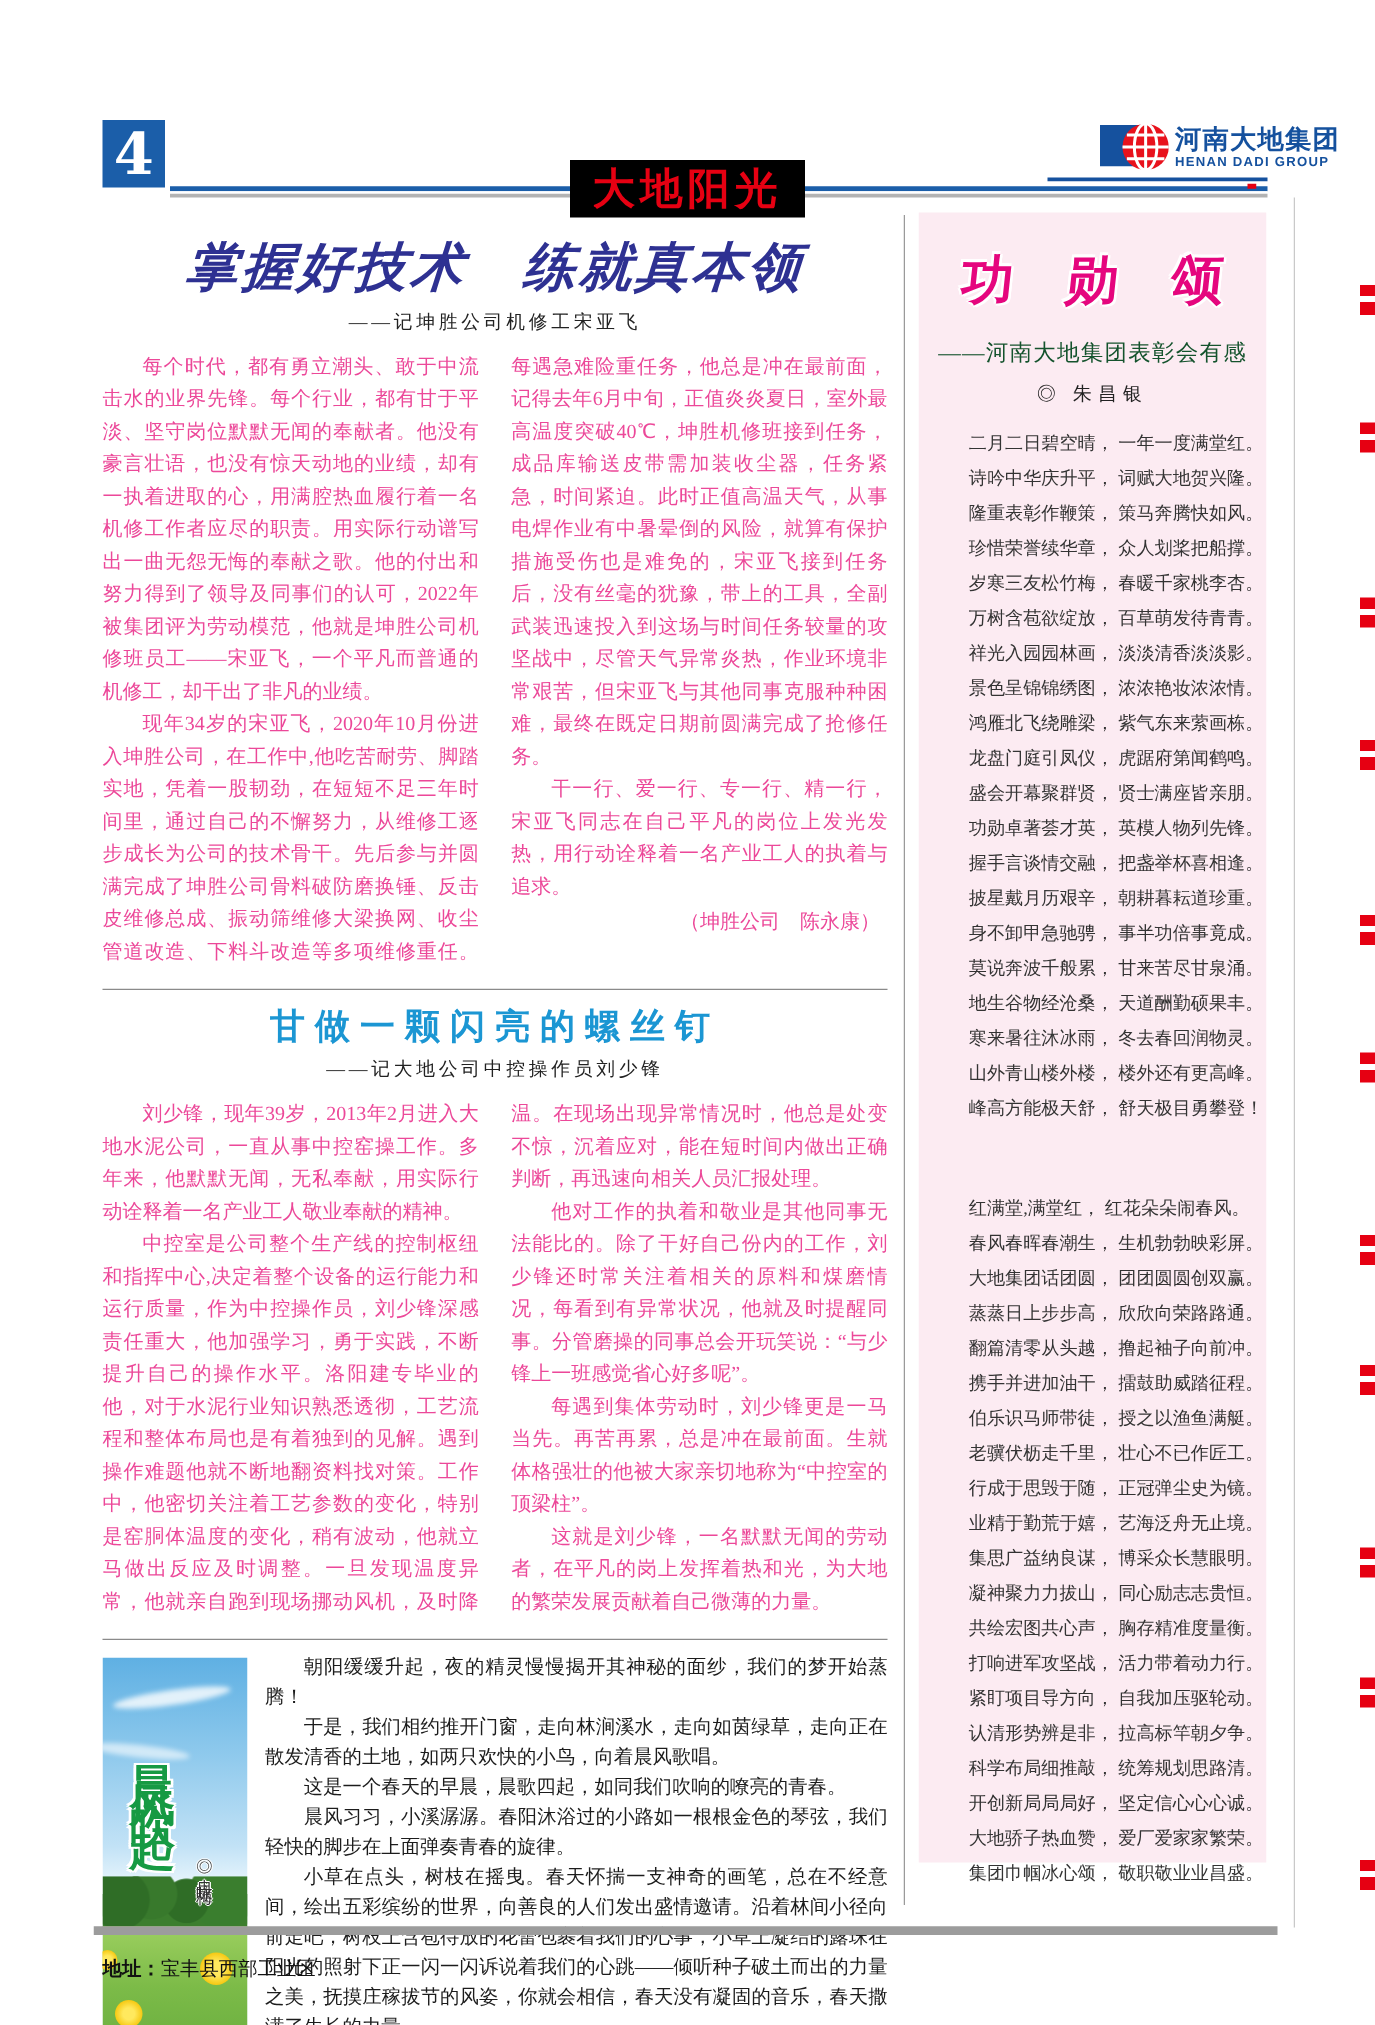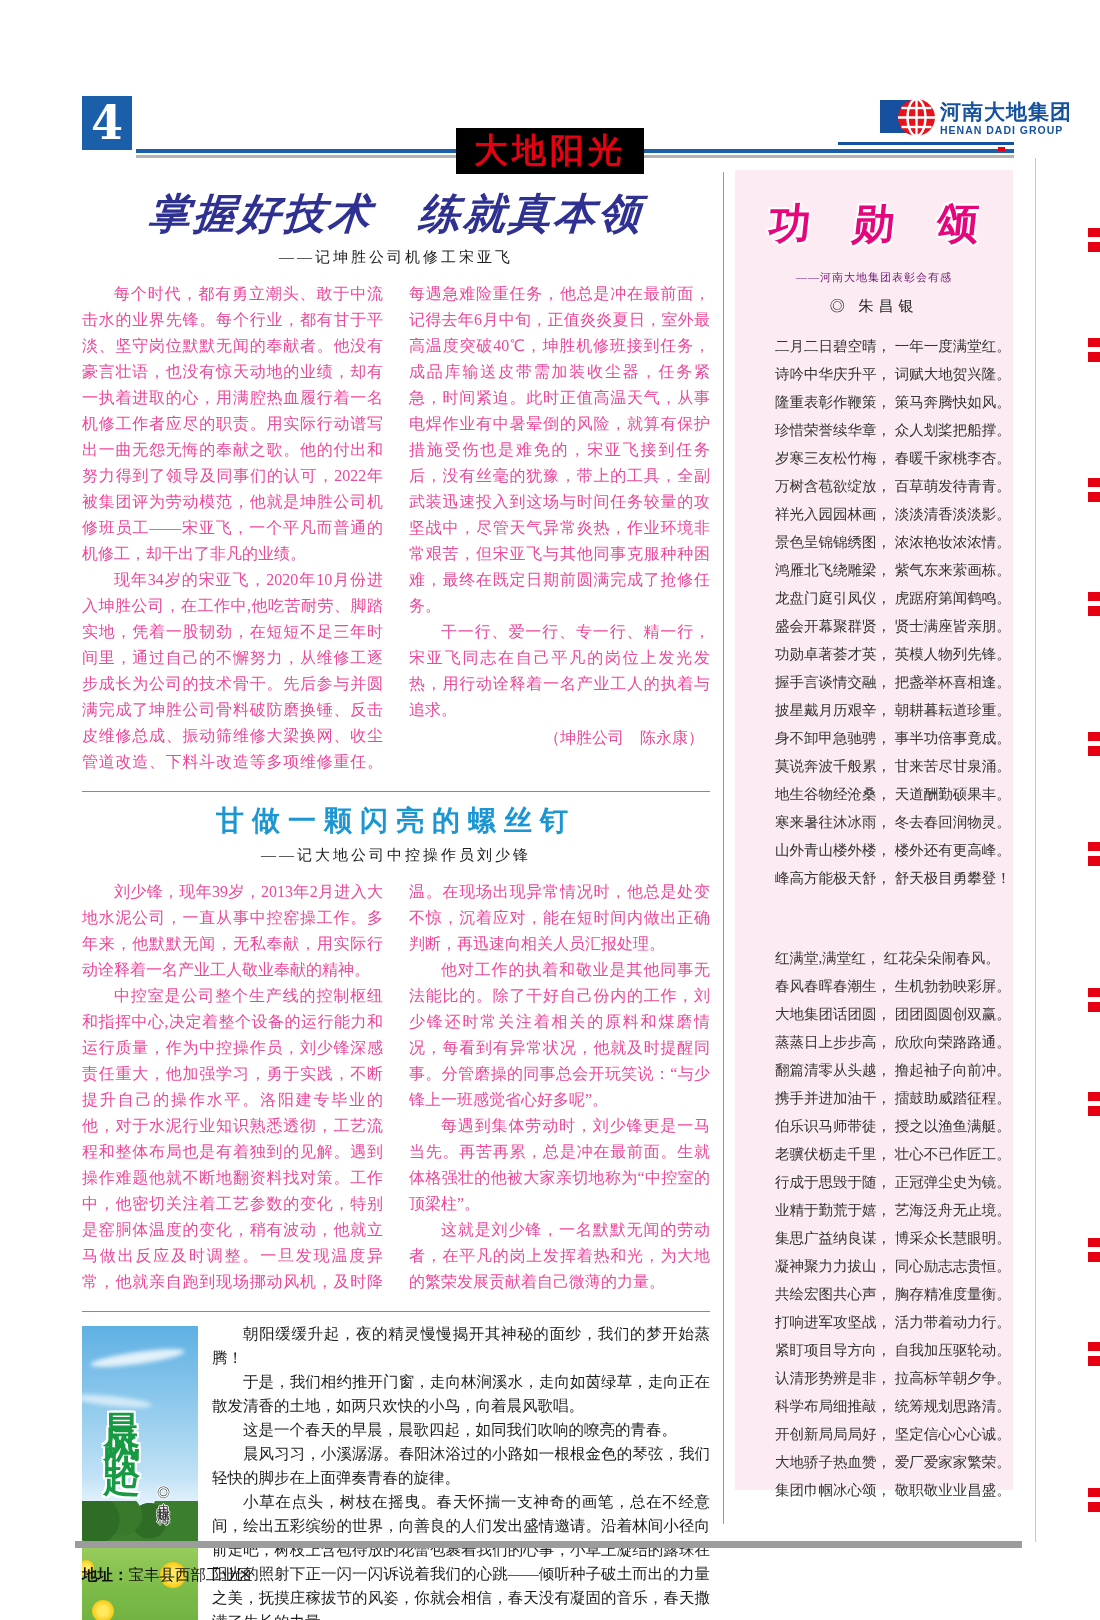--- a/index.html
+++ b/index.html
@@ -63,21 +63,21 @@
   .ph-author{position:absolute;left:72px;top:150px;writing-mode:vertical-rl;color:#333;font-size:13px;
       letter-spacing:4px;text-shadow:-1px 0 #fff,1px 0 #fff,0 -1px #fff,0 1px #fff;}
   .essay-text{overflow:hidden;text-align:justify;font-size:15.5px;line-height:24px;color:#1c1c1c;}
   .essay-text p{margin:0;text-indent:2em;}
 
   
   .poem{position:absolute;left:735px;top:170px;width:278px;height:1320px;background:#fcebf2;}
   .poem-title{margin-top:26px;text-align:center;color:#e5067e;font-family:"Liberation Sans", sans-serif;
       font-weight:bold;font-size:42px;transform:skewX(-6deg);
       text-shadow:-2px 0 #fff,2px 0 #fff,0 -2px #fff,0 2px #fff,2px 2px #fff,-2px -2px #fff;}
-  .poem-sub{margin-top:18px;text-align:center;font-size:11px;color:#701a75;letter-spacing:1px;}
+  .poem-sub{margin-top:18px;text-align:center;font-size:18px;color:#14532d;letter-spacing:1px;}
   .poem-author{margin-top:12px;text-align:center;font-size:15px;color:#222;letter-spacing:5px;}
   .stanza{margin:16px 0 0 40px;}
   .stanza .poem-line{font-size:14.5px;line-height:28px;color:#333;white-space:nowrap;}
   .stanza2{margin-top:52px;}
 
   
   .divider-v{position:absolute;left:723px;top:172px;width:1px;height:1352px;background:#9a9a9a;}
   .edge-line{position:absolute;left:1035px;top:158px;width:1px;height:1384px;background:#c9c9c9;}
   .frag{position:absolute;left:1088px;width:12px;height:24px;
         background:linear-gradient(180deg,#e60012 0 38%,transparent 38% 58%,#e60012 58% 100%);}

